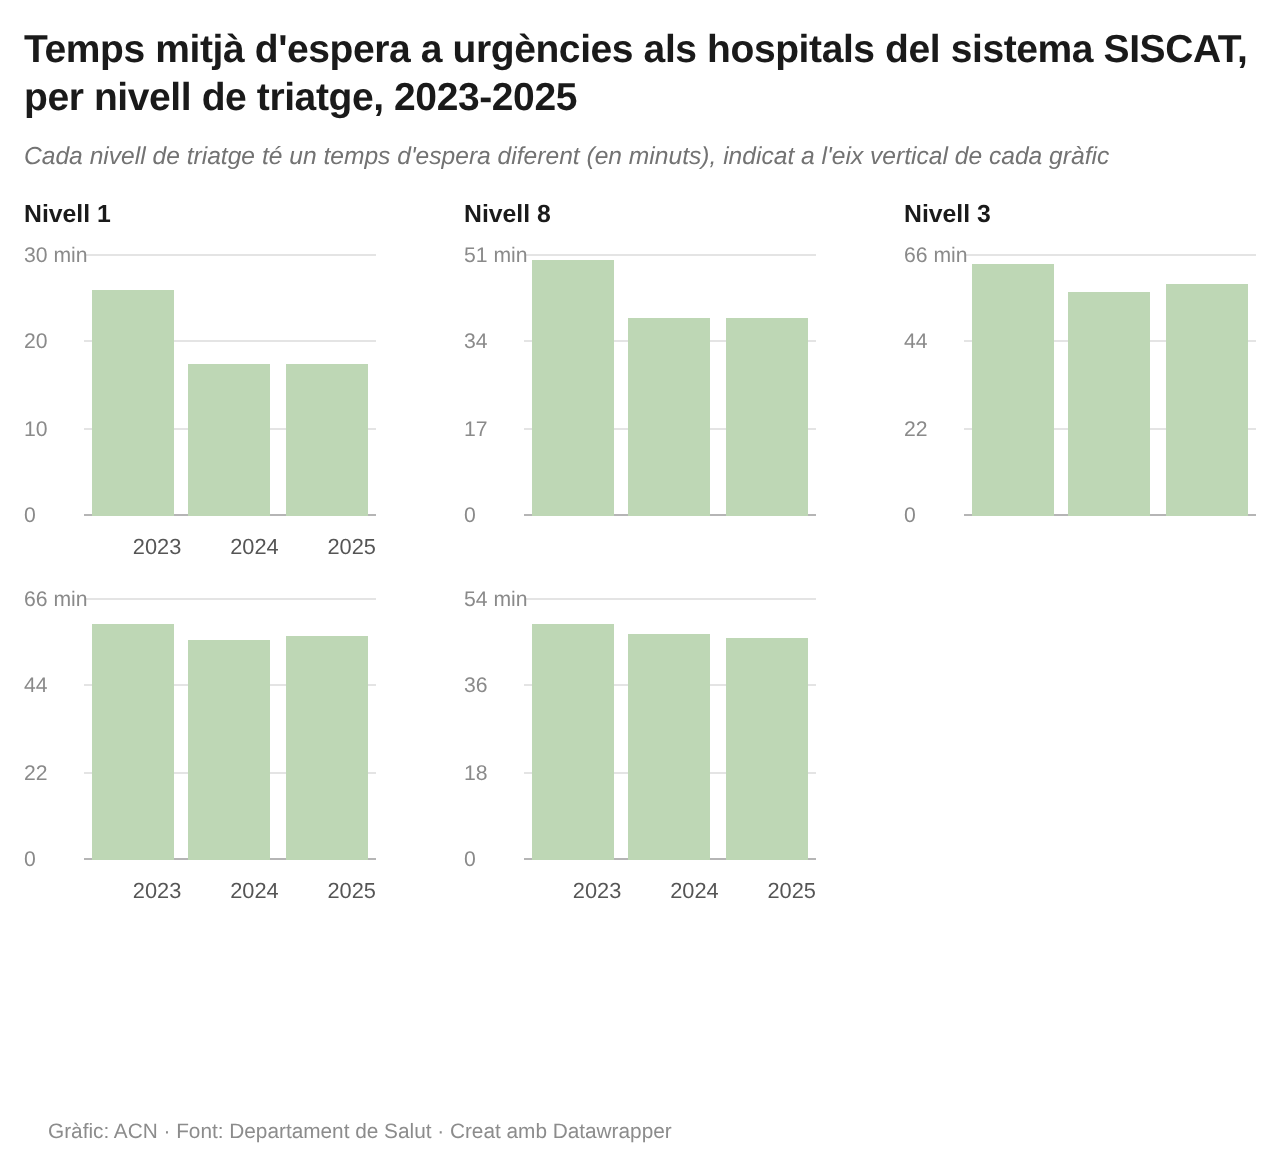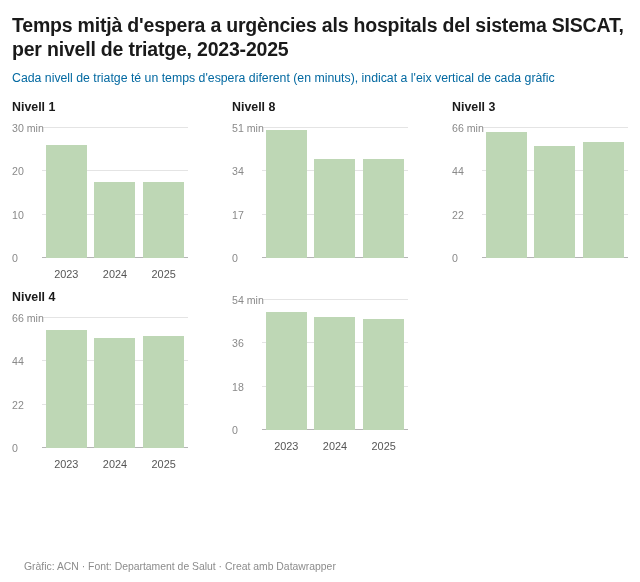--- a/index.html
+++ b/index.html
@@ -26,23 +26,24 @@
     font-weight: bold;
     line-height: 1.22;
     letter-spacing: -0.2px;
     color: #1a1a1a;
     margin: 0 0 8px 0;
     max-width: 615px;
   }
   .subtitle {
     font-size: 12.3px;
     line-height: 1.33;
-    color: #0369a1;
+    color: #737373;
     margin: 0 0 14px 0;
     max-width: 600px;
+    font-style: italic;
   }
   .grid {
     display: grid;
     grid-template-columns: repeat(3, 1fr);
     column-gap: 11px;
     row-gap: 6px;
     gap: 44px;
   }
   .panel {
     position: relative;
@@ -112,21 +113,21 @@
   .xlabels {
     position: absolute;
     left: 30px;
     right: 0;
     bottom: 6px;
     display: flex;
     justify-content: space-around;
   }
   .xlabel {
     width: 33.33%;
-    text-align: center;
+    text-align: right;
     font-size: 10.9px;
     color: #555555;
   }
   .footer {
     position: absolute;
     left: 24px;
     bottom: 10px;
     font-size: 10.4px;
     color: #8c8c8c;
   }
@@ -230,21 +231,20 @@
           </div>
 
       </div>
     </div>
 
   </div>
 
   <div class="grid row2">
 
     <div class="panel">
-      <div class="panel-title">Nivell 4</div>
       <div class="plot">
         <div class="axis-area">
             <div class="gridline base" style="bottom: 0%;"></div>
             <div class="ytick" style="bottom: calc(0%); transform: translateY(50%); left: -30px;">0</div>
             <div class="gridline" style="bottom: 33.3333%;"></div>
             <div class="ytick" style="bottom: calc(33.3333%); transform: translateY(50%); left: -30px;">22</div>
             <div class="gridline" style="bottom: 66.6667%;"></div>
             <div class="ytick" style="bottom: calc(66.6667%); transform: translateY(50%); left: -30px;">44</div>
             <div class="gridline" style="bottom: 100%;"></div>
             <div class="ytick top" style="bottom: calc(100%); transform: translateY(50%); left: -30px;">66 min</div>

